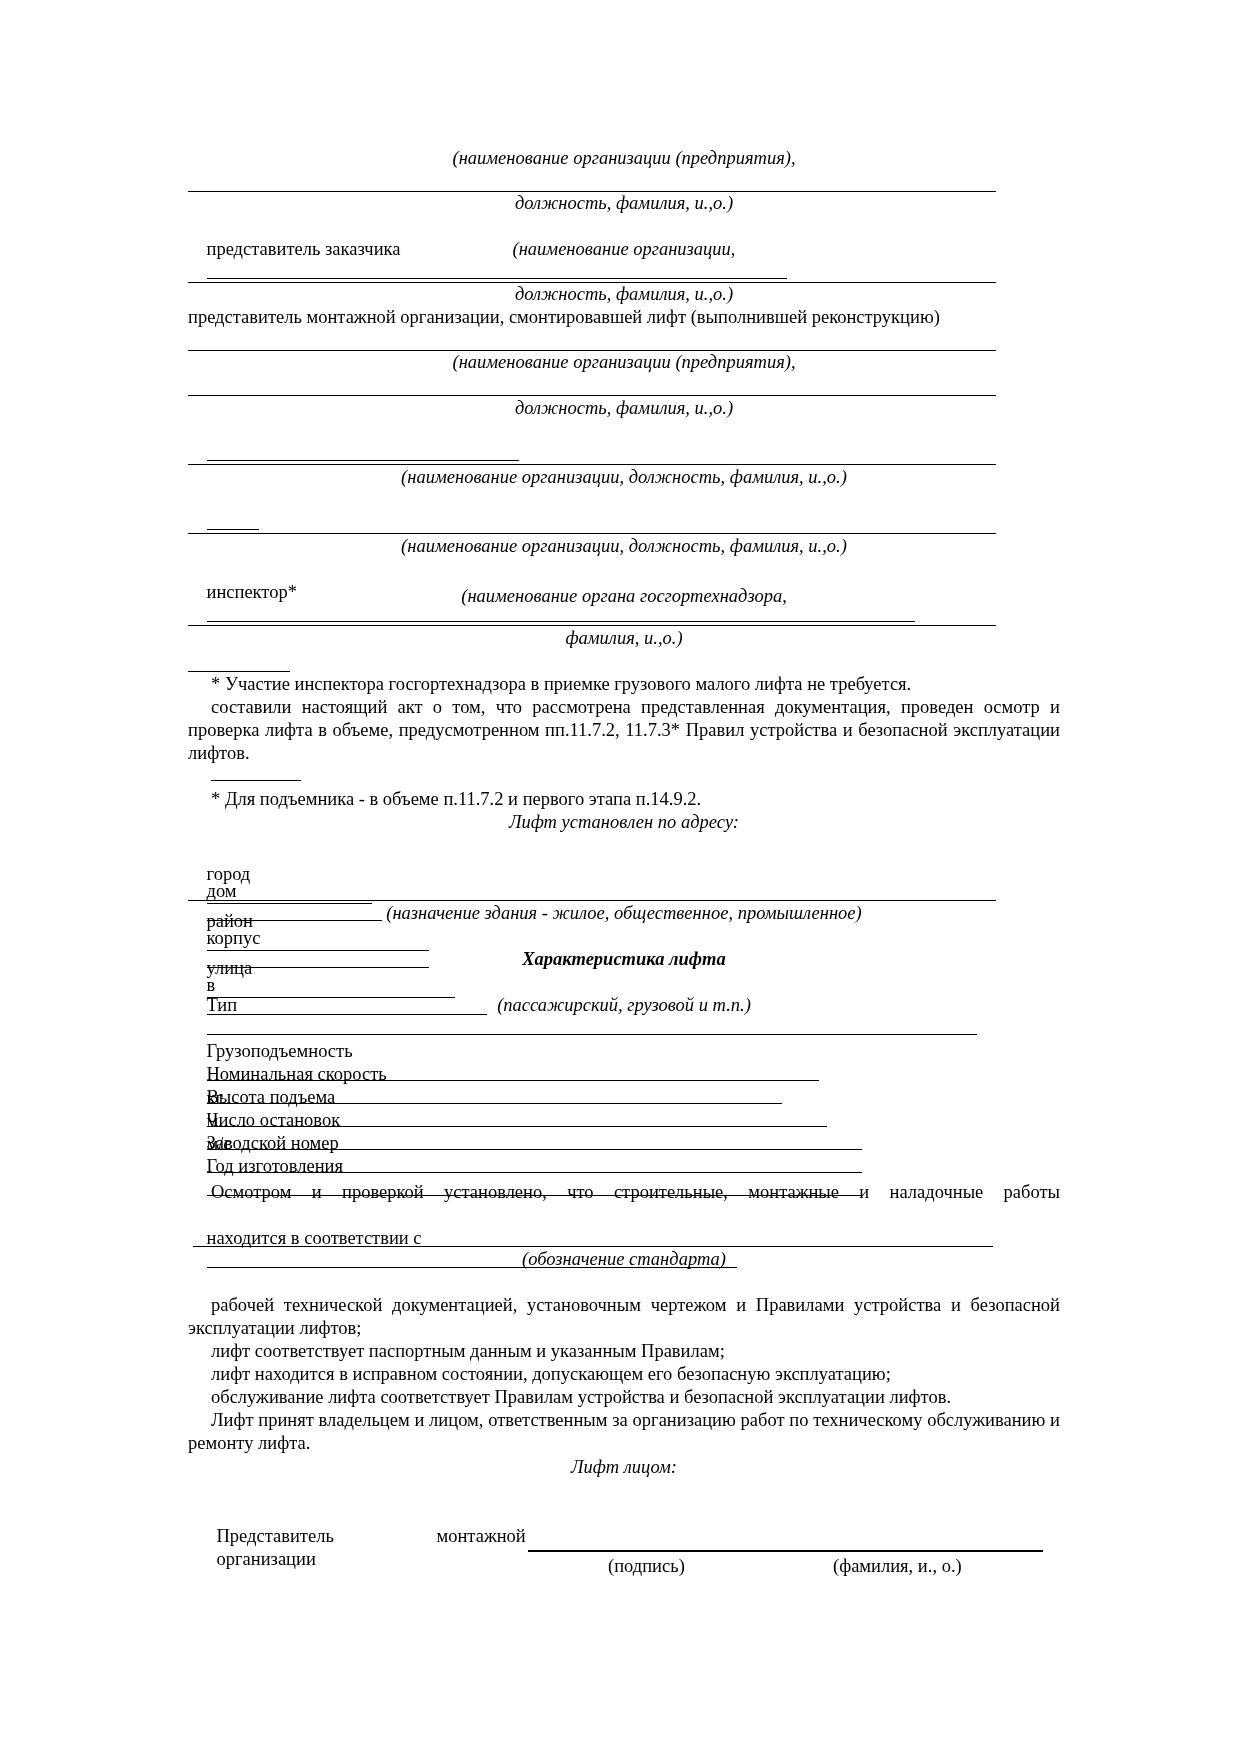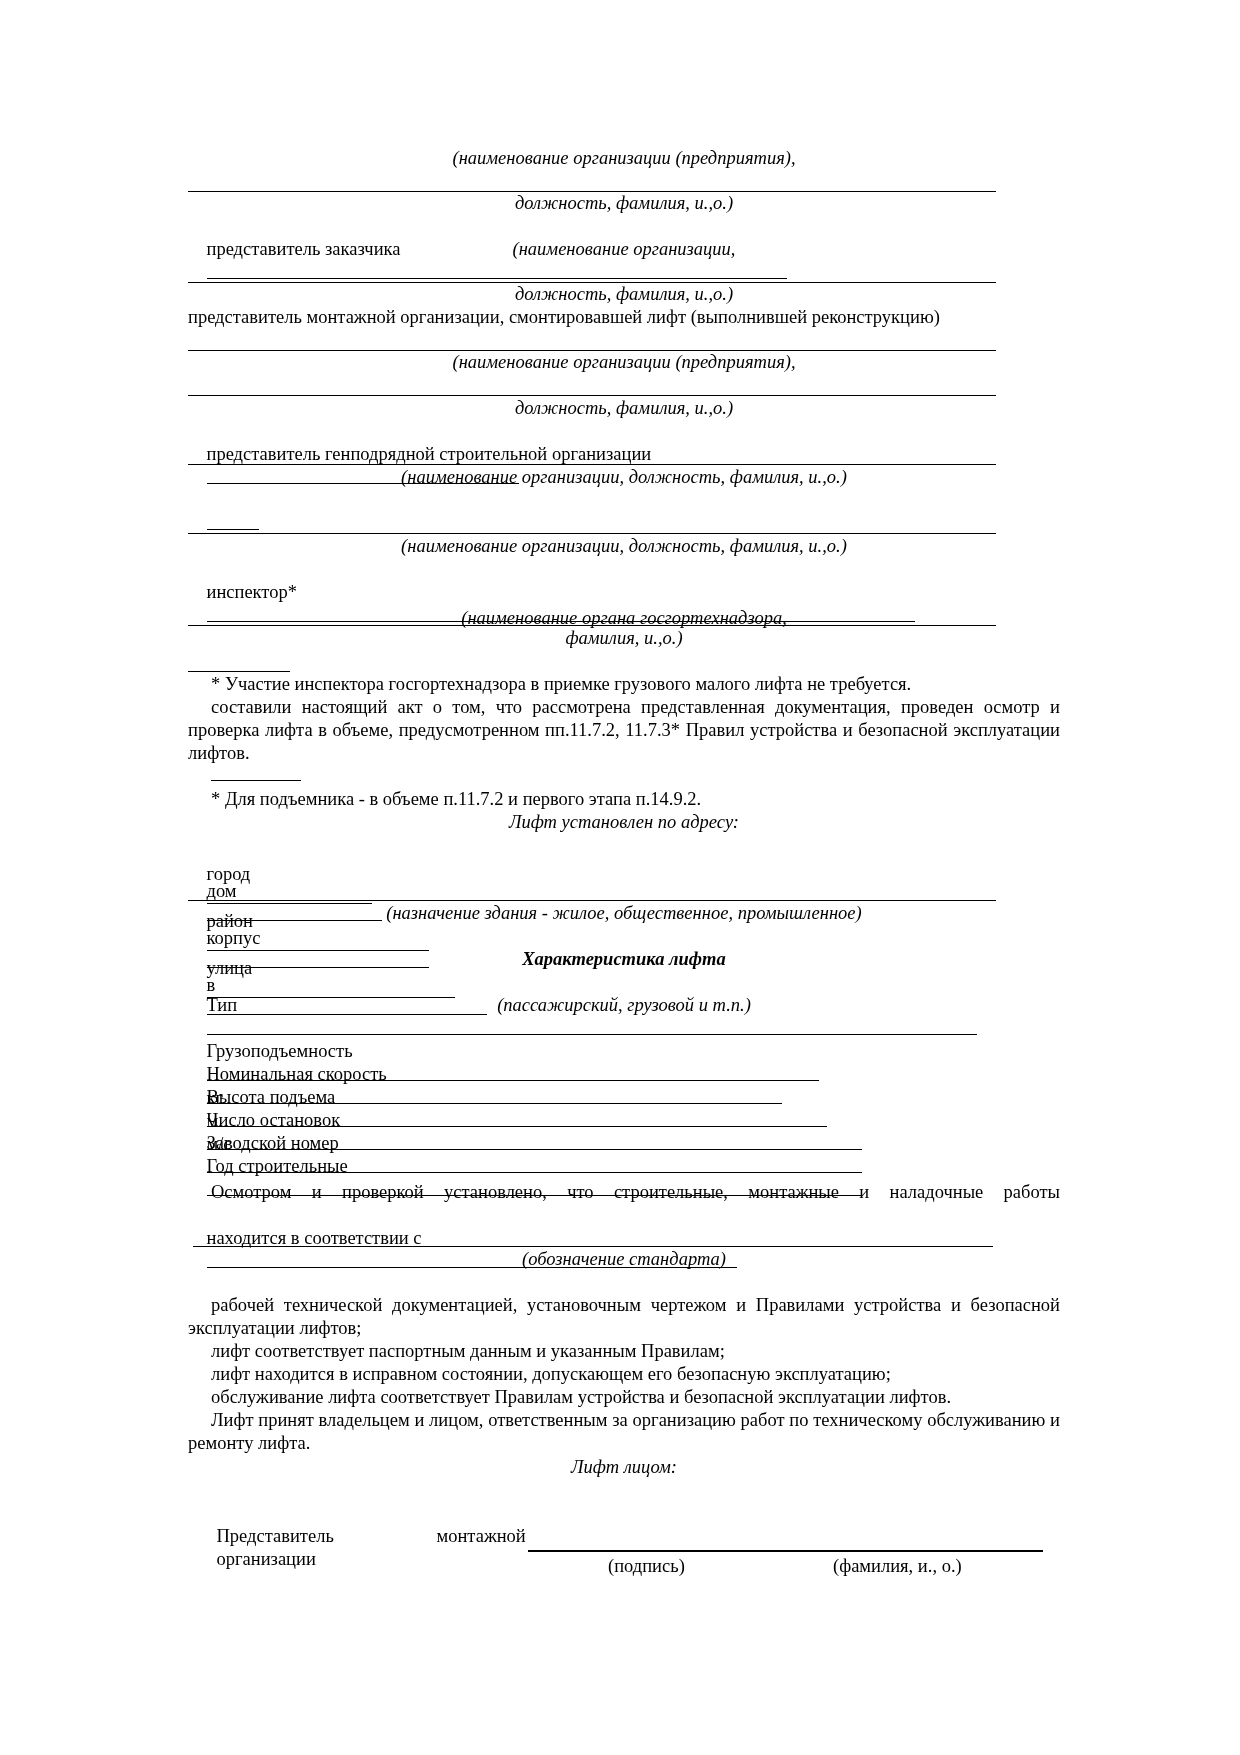--- a/index.html
+++ b/index.html
@@ -29,35 +29,34 @@
   </div>
   <div class="ln c" style="top:238px">(наименование организации,</div>
   <div class="full" style="top:282px;width:808px"></div>
   <div class="ln c" style="top:283px">должность, фамилия, и.,о.)</div>
   <div class="ln" style="top:306px">представитель монтажной организации, смонтировавшей лифт (выполнившей реконструкцию)</div>
   <div class="full" style="top:350px;width:808px"></div>
   <div class="ln c" style="top:351px">(наименование организации (предприятия),</div>
   <div class="full" style="top:395px;width:808px"></div>
   <div class="ln c" style="top:397px">должность, фамилия, и.,о.)</div>
   <div class="ln" style="top:420px">
-    <span>представитель генподрядной строительной организации</span>
     <span class="u" style="width:312px"></span>
   </div>
   <div class="full" style="top:464px;width:808px"></div>
   <div class="ln c" style="top:466px">(наименование организации, должность, фамилия, и.,о.)</div>
   <div class="ln" style="top:489px">
     <span class="u" style="width:52px"></span>
   </div>
   <div class="full" style="top:533px;width:808px"></div>
   <div class="ln c" style="top:535px">(наименование организации, должность, фамилия, и.,о.)</div>
   <div class="ln" style="top:558px">
     <span>инспектор*</span>
     <span class="u" style="width:708px"></span>
   </div>
-  <div class="ln c" style="top:607px">(наименование органа госгортехнадзора,</div>
+  <div class="ln c" style="top:585px">(наименование органа госгортехнадзора,</div>
   <div class="full" style="top:625px;width:808px"></div>
   <div class="ln c" style="top:627px">фамилия, и.,о.)</div>
 
   <div class="fnline" style="top:671px;left:0;width:102px"></div>
   <div class="ln ind" style="top:673px">* Участие инспектора госгортехнадзора в приемке грузового малого лифта не требуется.</div>
 
   <div class="ln just" style="top:696px">составили настоящий акт о том, что рассмотрена представленная документация, проведен осмотр и проверка лифта в объеме, предусмотренном пп.11.7.2, 11.7.3* Правил устройства и безопасной эксплуатации лифтов.</div>
 
   <div class="fnline" style="top:780px;left:23px;width:90px"></div>
   <div class="ln ind" style="top:788px">* Для подъемника - в объеме п.11.7.2 и первого этапа п.14.9.2.</div>
@@ -106,21 +105,21 @@
   </div>
   <div class="ln" style="top:1086px">
     <span>Число остановок</span>
     <span class="u" style="width:655px"></span>
   </div>
   <div class="ln" style="top:1109px">
     <span>Заводской номер</span>
     <span class="u" style="width:655px"></span>
   </div>
   <div class="ln" style="top:1132px">
-    <span>Год строительные</span>
+    <span>Год изготовления</span>
     <span class="u" style="width:655px"></span>
   </div>
 
   <div class="ln just" style="top:1181px;text-align-last:justify">Осмотром и проверкой установлено, что строительные, монтажные и наладочные работы</div>
   <div class="ln" style="top:1204px">
     <span>находится в соответствии с</span>
     <span class="u" style="width:530px"></span>
   </div>
   <div class="full" style="top:1246px;left:5px;width:800px"></div>
   <div class="ln c" style="top:1248px">(обозначение стандарта)</div>

